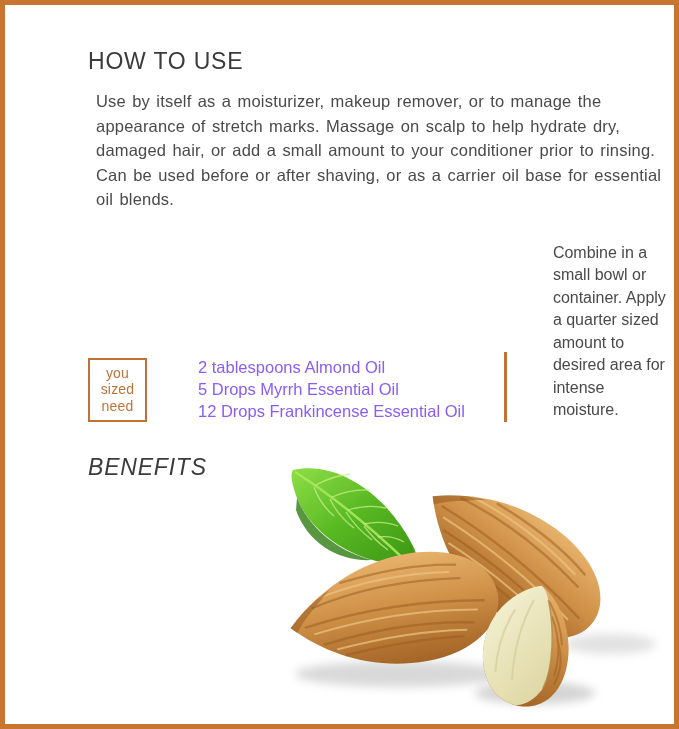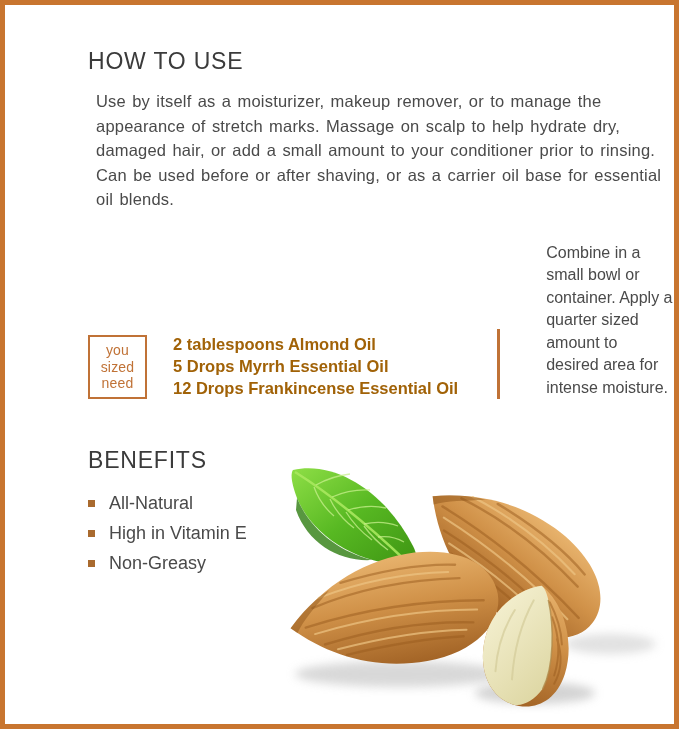--- a/index.html
+++ b/index.html
@@ -16,21 +16,21 @@
   .content { padding-left:83px; }
   .hdg {
     font-weight:300;
     font-size:23px;
     letter-spacing:0.8px;
     color:#3b3b3b;
     margin:0;
   }
   .h1 { margin-top:43px; }
   .h2 { margin-top:24px; }
-  .h3 { margin-top:48px; }
+  .h3 { margin-top:32px;font-style:italic; }
   .howto-body {
     margin:14px 8px 0;
     width:578px;
     font-size:16.5px;
     font-weight:300;
     line-height:24.5px;
     letter-spacing:0.2px;
     word-spacing:1.5px;
     color:#4a4a4a;
   }
@@ -46,26 +46,26 @@
     box-sizing:border-box;
     border:2px solid #c07236;
     color:#c07236;
     display:flex; flex-direction:column;
     align-items:center; justify-content:center;
     font-size:14px; line-height:16.5px;
     letter-spacing:0.2px;
   }
   .ingredients {
     list-style:none;
-    margin:1px 0 0 2px;
+    margin:1px 0 0 27px;
     padding:0;
     font-size:16.5px;
-    font-weight:700;
+    font-weight:400;
     line-height:22px;
-    color:#a16207;
+    color:#8b5cf6;
     white-space:nowrap;
   }
   .divider {
     flex:none;
     width:3px; height:70px;
     background:#c07236;
     margin-left:15px;
   }
   .instructions {
     margin:0 0 0 22px;
@@ -119,34 +119,20 @@
       <ul class="ingredients">
         <li>2 tablespoons Almond Oil</li>
         <li>5 Drops Myrrh Essential Oil</li>
         <li>12 Drops Frankincense Essential Oil</li>
       </ul>
       <div class="divider"></div>
       <p class="instructions">Combine in a small bowl or container. Apply a quarter sized amount to desired area for intense moisture.</p>
     </div>
 
     <h3 class="hdg h3">BENEFITS</h3>
-    <ul class="benefits">
-      <li>
-        <span class="bullet"></span>
-        <span>All-Natural</span>
-      </li>
-      <li>
-        <span class="bullet"></span>
-        <span>High in Vitamin E</span>
-      </li>
-      <li>
-        <span class="bullet"></span>
-        <span>Non-Greasy</span>
-      </li>
-    </ul>
   </div>
 
   <svg class="illustration" viewBox="0 0 397 265" aria-hidden="true">
     <defs>
       <linearGradient id="gLeaf" x1="0" y1="0" x2="1" y2="1">
         <stop offset="0" stop-color="#8ede46"></stop>
         <stop offset="0.5" stop-color="#57b822"></stop>
         <stop offset="1" stop-color="#3e9413"></stop>
       </linearGradient>
       <linearGradient id="gAlm" x1="0" y1="0" x2="0" y2="1">

